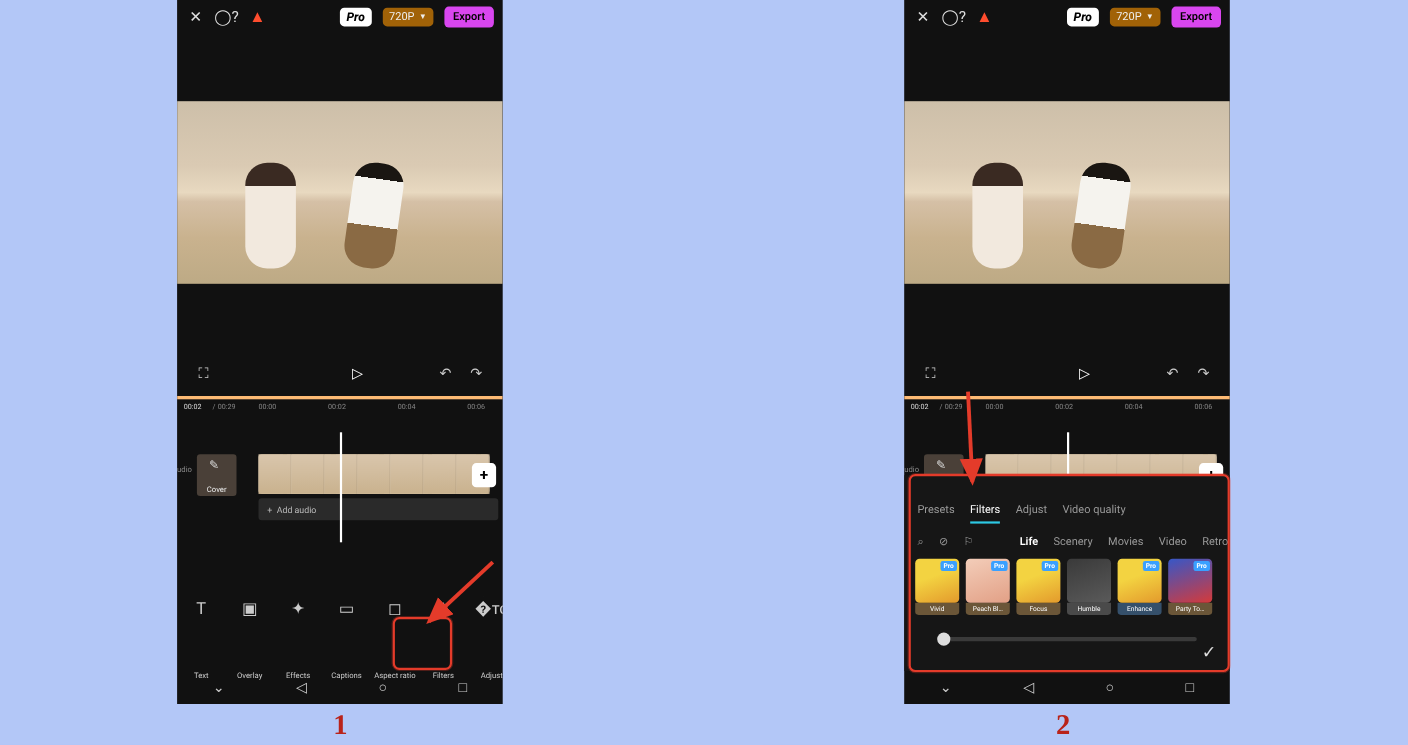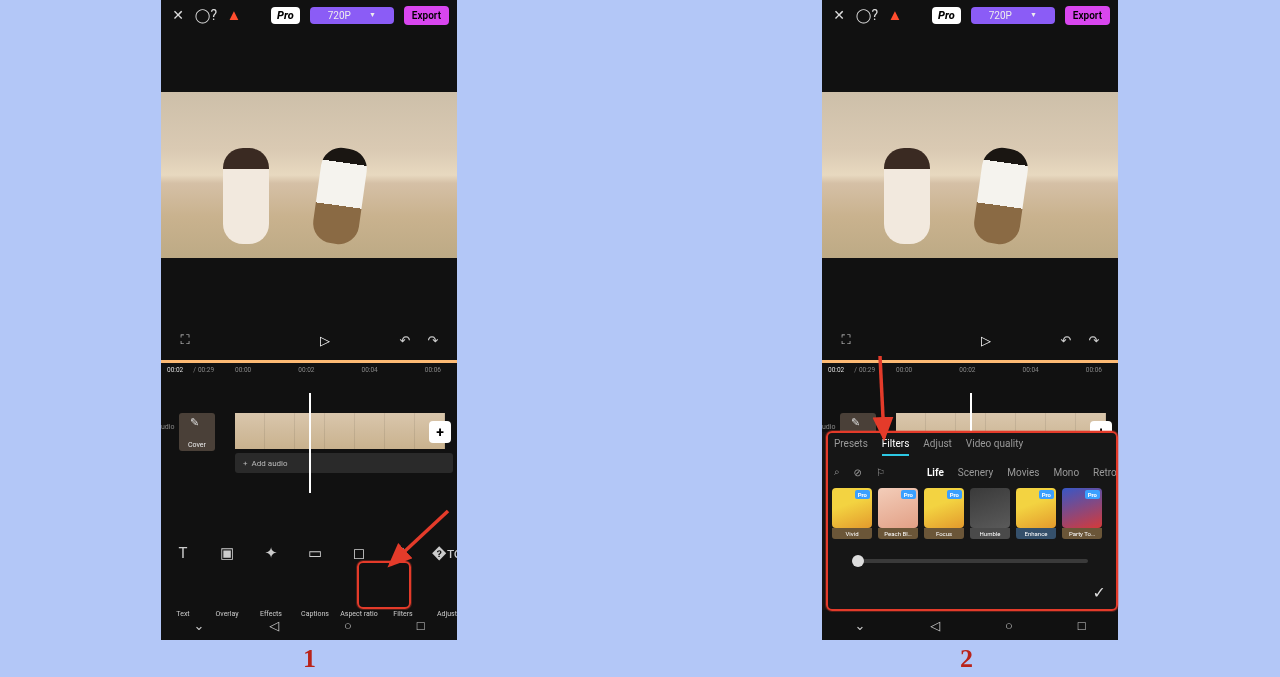--- a/index.html
+++ b/index.html
@@ -39,23 +39,23 @@
     font-size: 14px;
   }
   .flame { color: #ff4d2e; font-size: 15px; }
   .pro-badge {
     background: #fff; color: #000;
     font-weight: 800; font-size: 11px;
     padding: 2px 6px; border-radius: 4px;
     font-style: italic;
   }
   .res-btn {
-    background: #8b5cf6; color: #eee;
-    font-size: 10px; padding: 3px 18px; border-radius: 4px;
-    display: flex; align-items: center; gap: 18px;
+    background: #a16207; color: #eee;
+    font-size: 10px; padding: 3px 6px; border-radius: 4px;
+    display: flex; align-items: center; gap: 4px;
   }
   .res-btn .caret { font-size: 7px; }
   .export-btn {
     background: #d946ef; color: #000;
     font-size: 10px; font-weight: 600;
     padding: 4px 8px; border-radius: 4px;
   }
 
   .preview {
     width: 100%;
@@ -239,20 +239,21 @@
     bottom: 30px;
     background: #161616;
     display: flex;
     flex-direction: column;
   }
   .fp-tabs {
     display:flex; gap: 14px;
     padding: 6px 24px 0 12px;
     font-size: 10px;
     color: #999;
+    margin-top: 20px;
   }
   .fp-tabs .tab { padding-bottom: 5px; }
   .fp-tabs .tab.active { color: #fff; border-bottom: 2px solid #2dc8e3; }
   .fp-cats {
     display:flex; gap: 14px;
     padding: 10px 12px 6px 12px;
     font-size: 10px;
     color: #999;
     align-items: center;
   }
@@ -480,21 +481,21 @@
       <div class="tab">Adjust</div>
       <div class="tab">Video quality</div>
     </div>
     <div class="fp-cats">
       <div class="ic">⌕</div>
       <div class="ic">⊘</div>
       <div class="ic">⚐</div>
       <div class="cat active">Life</div>
       <div class="cat">Scenery</div>
       <div class="cat">Movies</div>
-      <div class="cat">Mono</div>
+      <div class="cat">Video</div>
       <div class="cat">Retro</div>
     </div>
     <div class="fp-thumbs">
       <div class="fthumb">
           <div class="img">
             <div class="pro">Pro</div>
           </div>
           <div class="lbl">Vivid</div>
         </div>
       <div class="fthumb">

